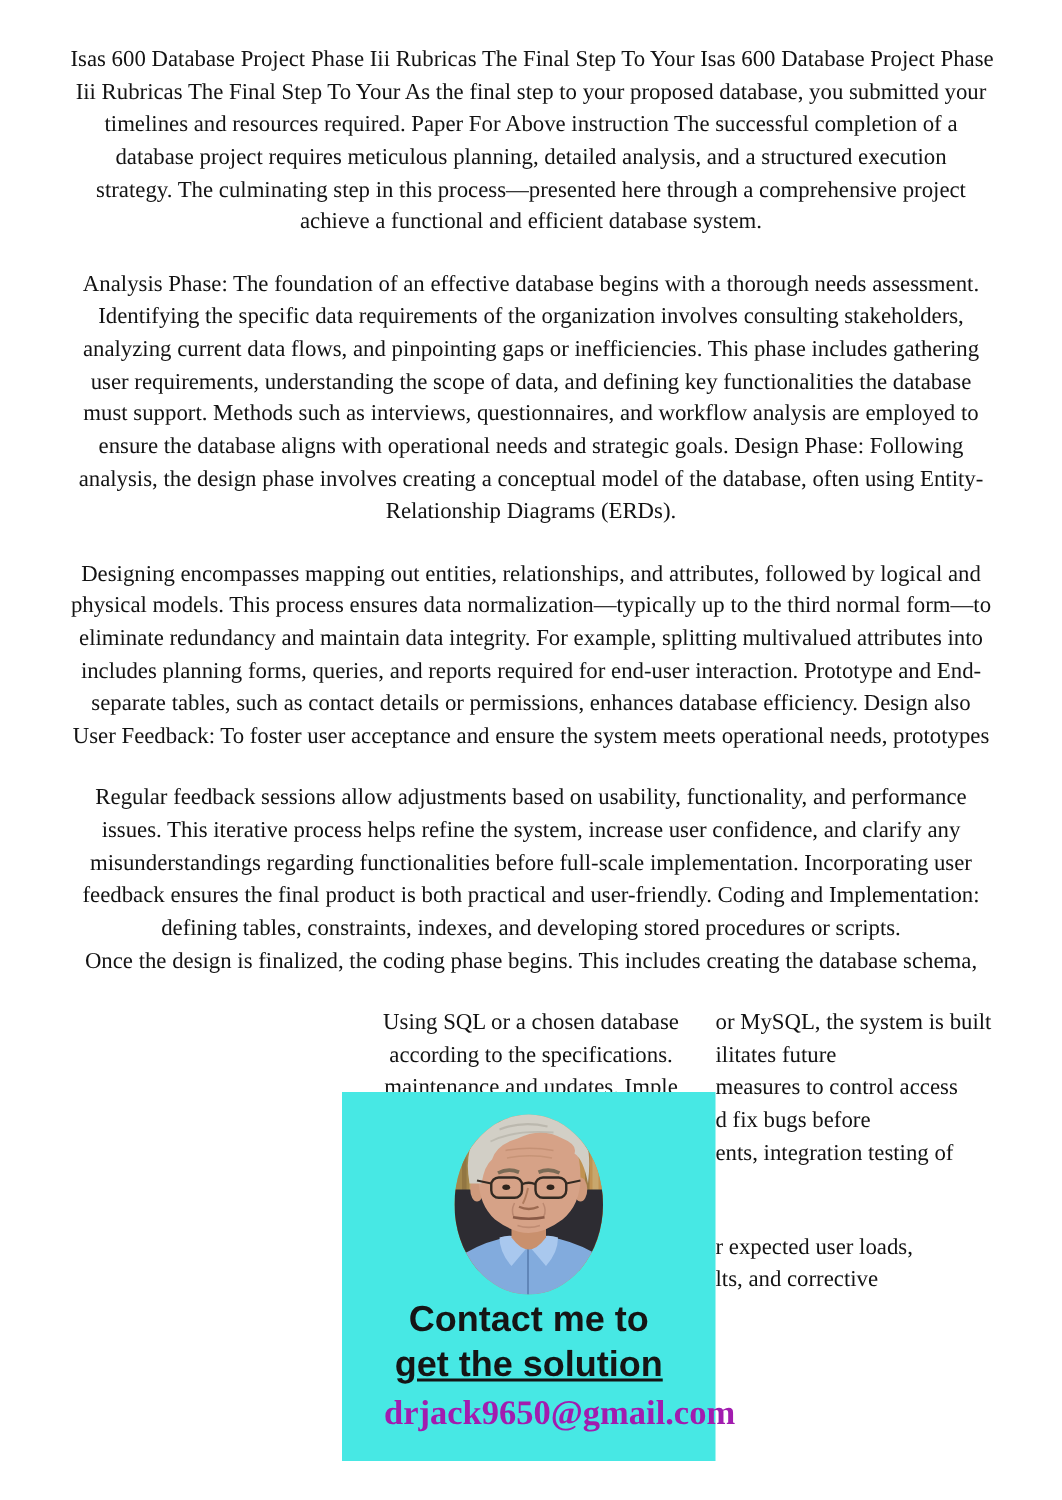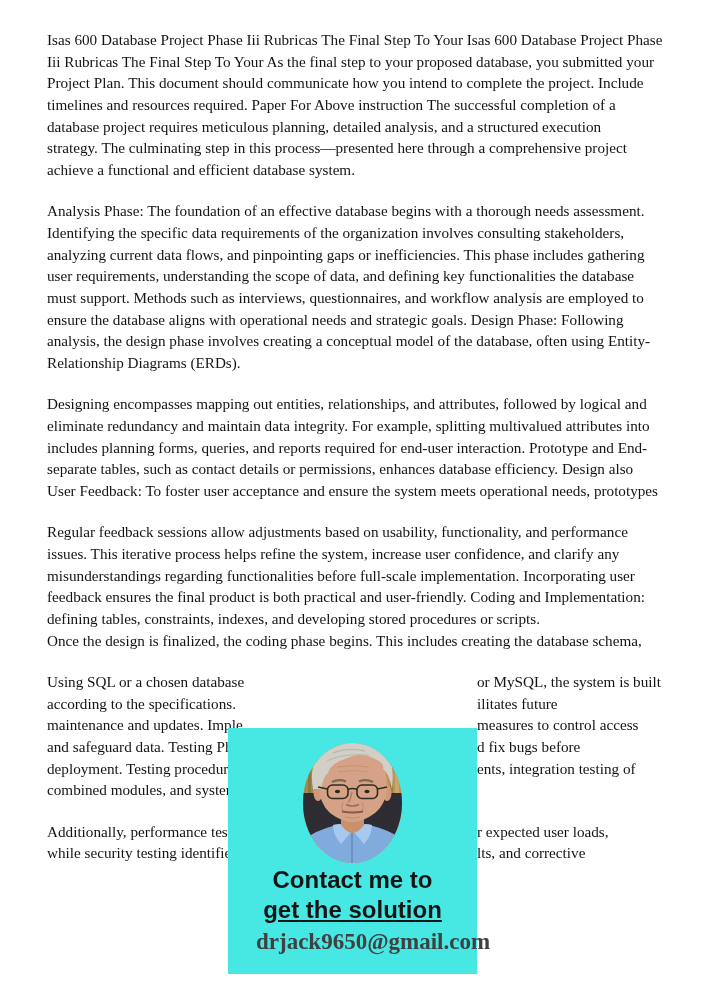--- a/index.html
+++ b/index.html
@@ -12,70 +12,70 @@
   }
   .page {
     position:absolute; left:0; top:0; width:708px; height:1000px;
     background:#ffffff;
   }
   .doc {
     position:absolute; left:47px; top:29px; width:614px;
     font-size:15.2px; line-height:21.7px; color:#131313;
   }
   .para { margin-bottom:19.5px; }
-  .line { white-space:nowrap; position:relative; height:21.7px; }
+  .line { white-space:nowrap; position:relative; height:21.7px;text-align:center; }
   .fragR { position:absolute; left:430px; top:0; white-space:nowrap; }
   .overlay {
     position:absolute; left:228px; top:728px; width:249px; height:246px;
     z-index:10; text-align:center;
   }
   .photo {
     position:absolute; left:75px; top:15px; width:99px; height:120px;
   }
   .photo svg { display:block; width:99px; height:120px; }
   .ctext {
     position:absolute; left:0; width:100%;
     font-family:"Liberation Sans", sans-serif;
     font-weight:800; font-size:24px; line-height:30px; color:#151515;
   }
   .ctext.l1 { top:137px; }
   .ctext.l2 { top:167px;text-decoration:underline; }
   .cemail {
     position:absolute; left:0; top:199px; width:100%;
     font-family:"Liberation Serif", serif;
-    font-weight:bold; font-size:23px; line-height:30px; color:#404040;padding-left:28px;
+    font-weight:bold; font-size:23px; line-height:30px; color:#a21caf;padding-left:28px;
   }
 </style>
 </head>
 <body style="background: rgb(255, 255, 255);">
 
 <div class="page">
 
   <div class="doc" id="doc" style="color: rgb(19, 19, 19);">
       <div class="para">
         <div class="line">Isas 600 Database Project Phase Iii Rubricas The Final Step To Your Isas 600 Database Project Phase</div>
         <div class="line">Iii Rubricas The Final Step To Your As the final step to your proposed database, you submitted your</div>
-        <div class="line">Project Plan. This document should communicate how you intend to complete the project. Include</div>
         <div class="line">timelines and resources required. Paper For Above instruction The successful completion of a</div>
         <div class="line">database project requires meticulous planning, detailed analysis, and a structured execution</div>
         <div class="line">strategy. The culminating step in this process—presented here through a comprehensive project</div>
         <div class="line">achieve a functional and efficient database system.</div>
       </div>
       <div class="para">
         <div class="line">Analysis Phase: The foundation of an effective database begins with a thorough needs assessment.</div>
         <div class="line">Identifying the specific data requirements of the organization involves consulting stakeholders,</div>
         <div class="line">analyzing current data flows, and pinpointing gaps or inefficiencies. This phase includes gathering</div>
         <div class="line">user requirements, understanding the scope of data, and defining key functionalities the database</div>
         <div class="line">must support. Methods such as interviews, questionnaires, and workflow analysis are employed to</div>
         <div class="line">ensure the database aligns with operational needs and strategic goals. Design Phase: Following</div>
         <div class="line">analysis, the design phase involves creating a conceptual model of the database, often using Entity-</div>
         <div class="line">Relationship Diagrams (ERDs).</div>
       </div>
       <div class="para">
         <div class="line">Designing encompasses mapping out entities, relationships, and attributes, followed by logical and</div>
+        <div class="line">physical models. This process ensures data normalization—typically up to the third normal form—to</div>
         <div class="line">eliminate redundancy and maintain data integrity. For example, splitting multivalued attributes into</div>
         <div class="line">includes planning forms, queries, and reports required for end-user interaction. Prototype and End-</div>
         <div class="line">separate tables, such as contact details or permissions, enhances database efficiency. Design also</div>
         <div class="line">User Feedback: To foster user acceptance and ensure the system meets operational needs, prototypes</div>
       </div>
       <div class="para">
         <div class="line">Regular feedback sessions allow adjustments based on usability, functionality, and performance</div>
         <div class="line">issues. This iterative process helps refine the system, increase user confidence, and clarify any</div>
         <div class="line">misunderstandings regarding functionalities before full-scale implementation. Incorporating user</div>
         <div class="line">feedback ensures the final product is both practical and user-friendly. Coding and Implementation:</div>

